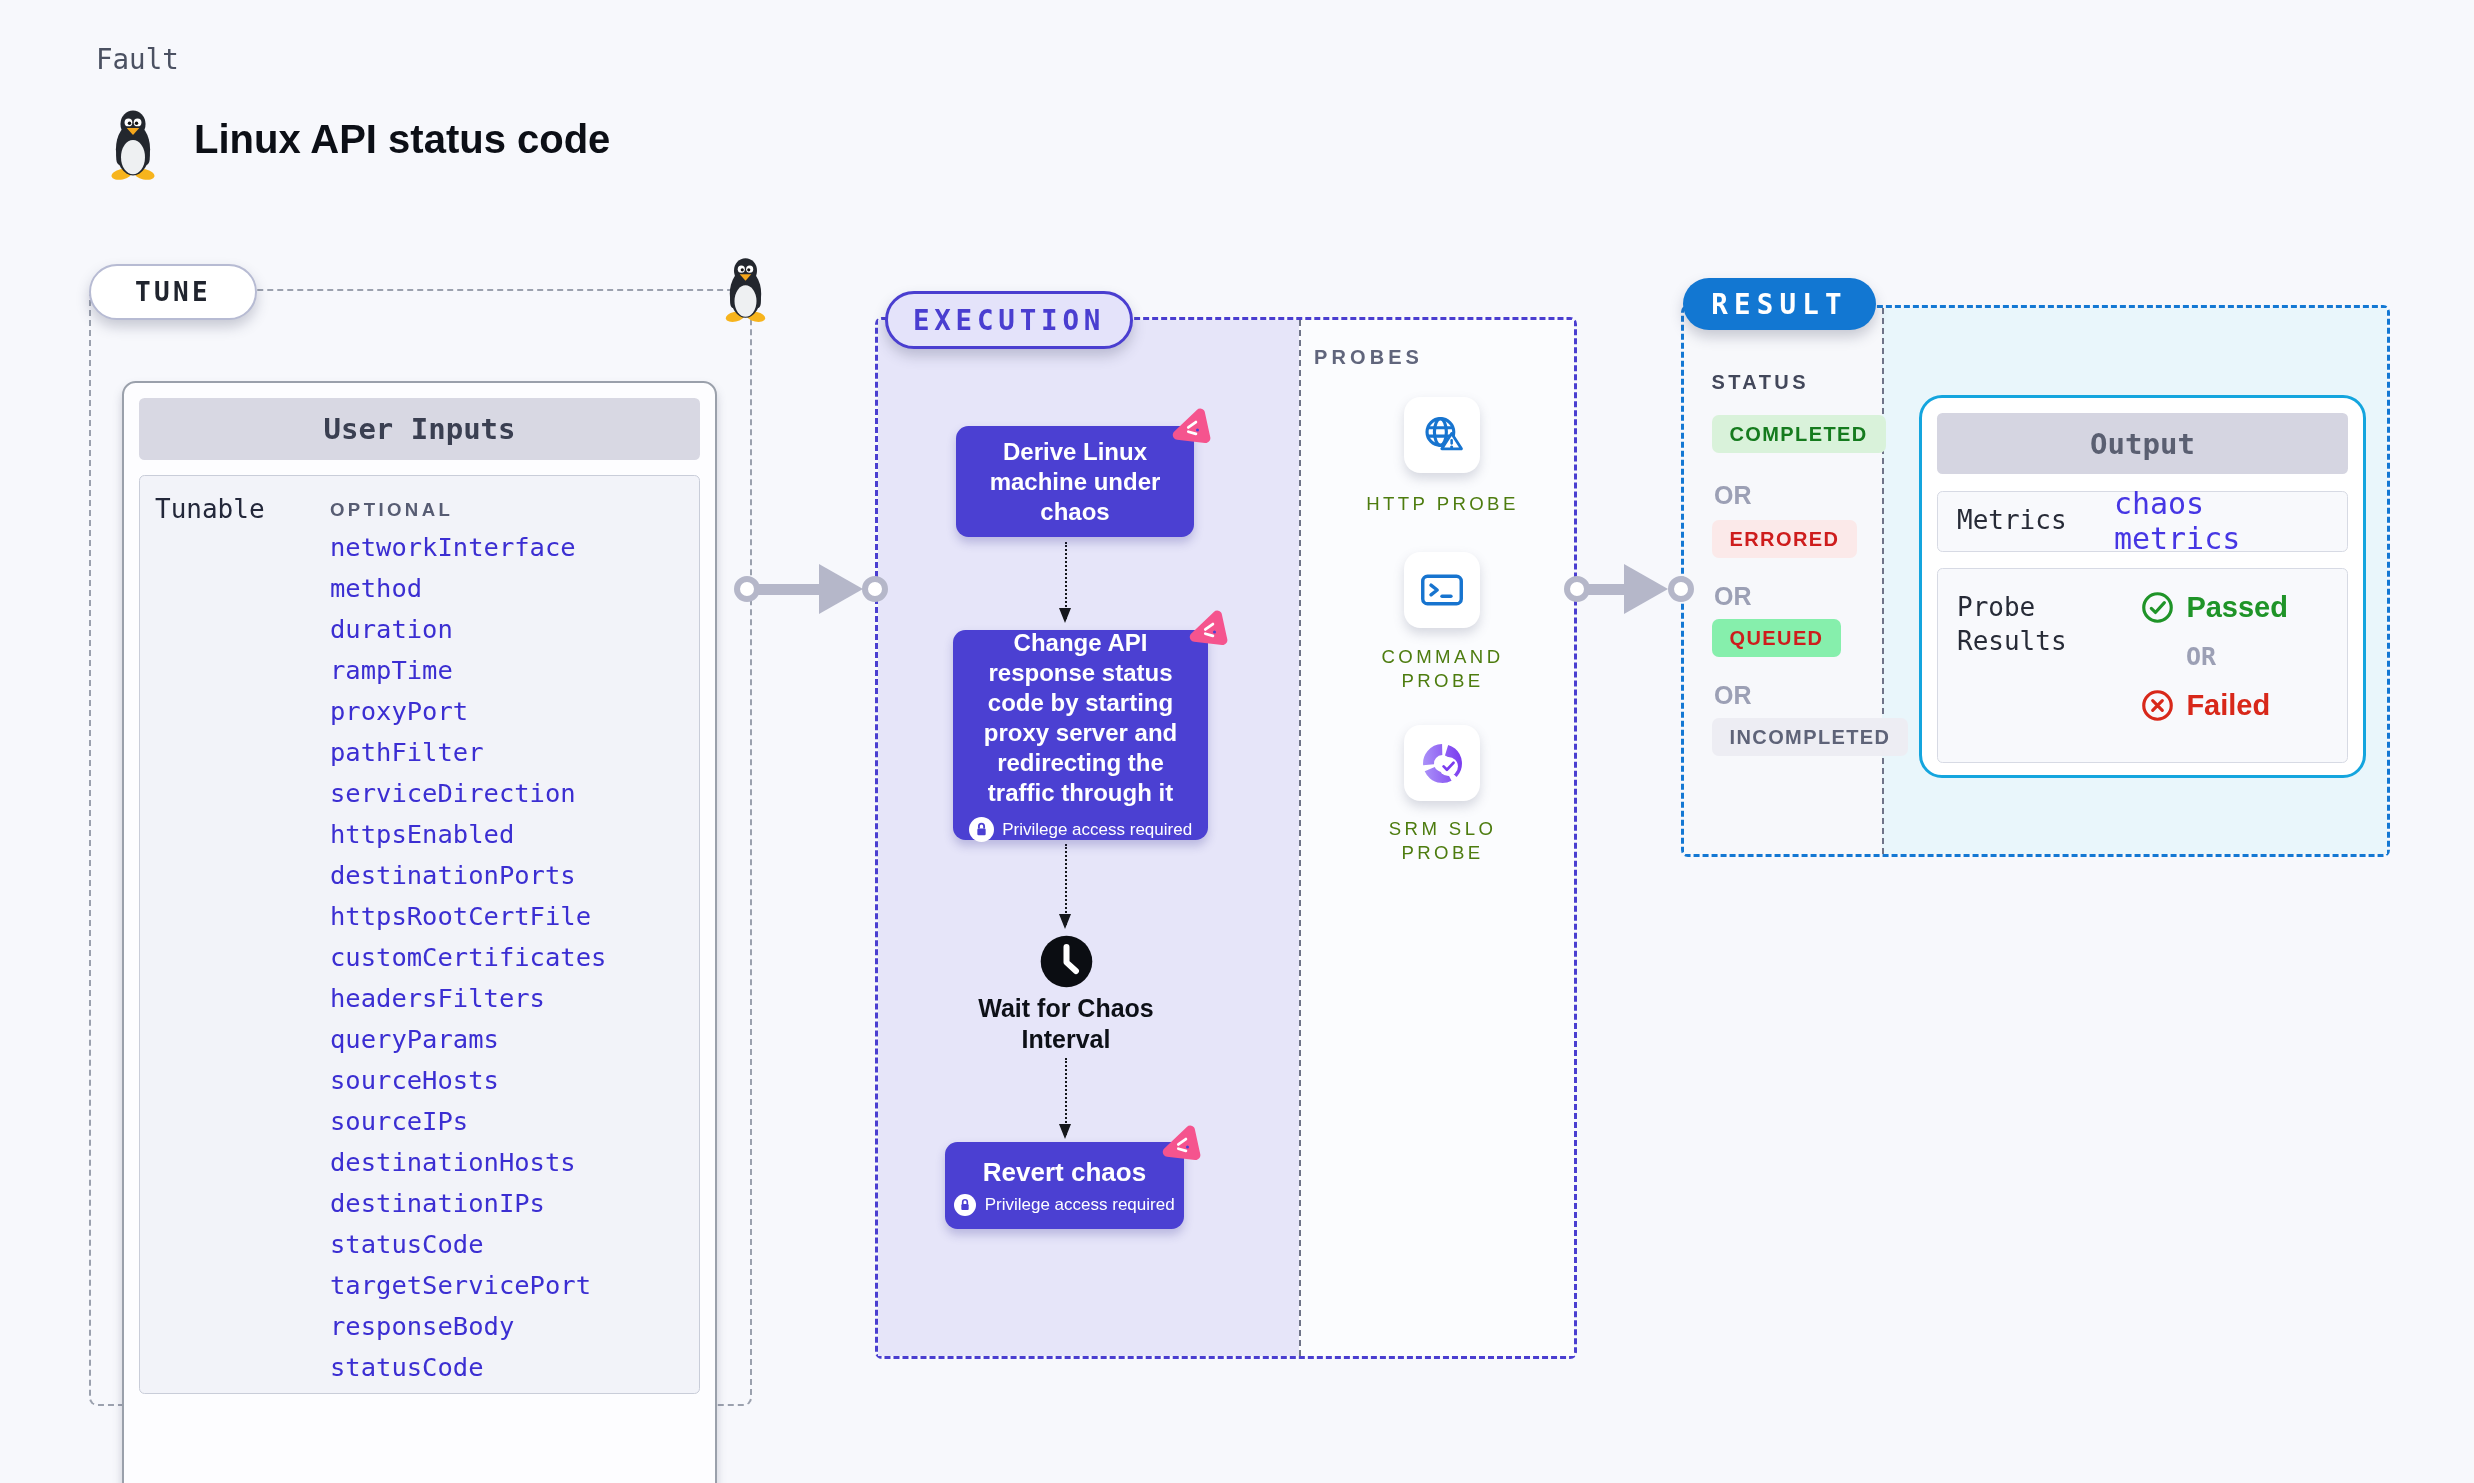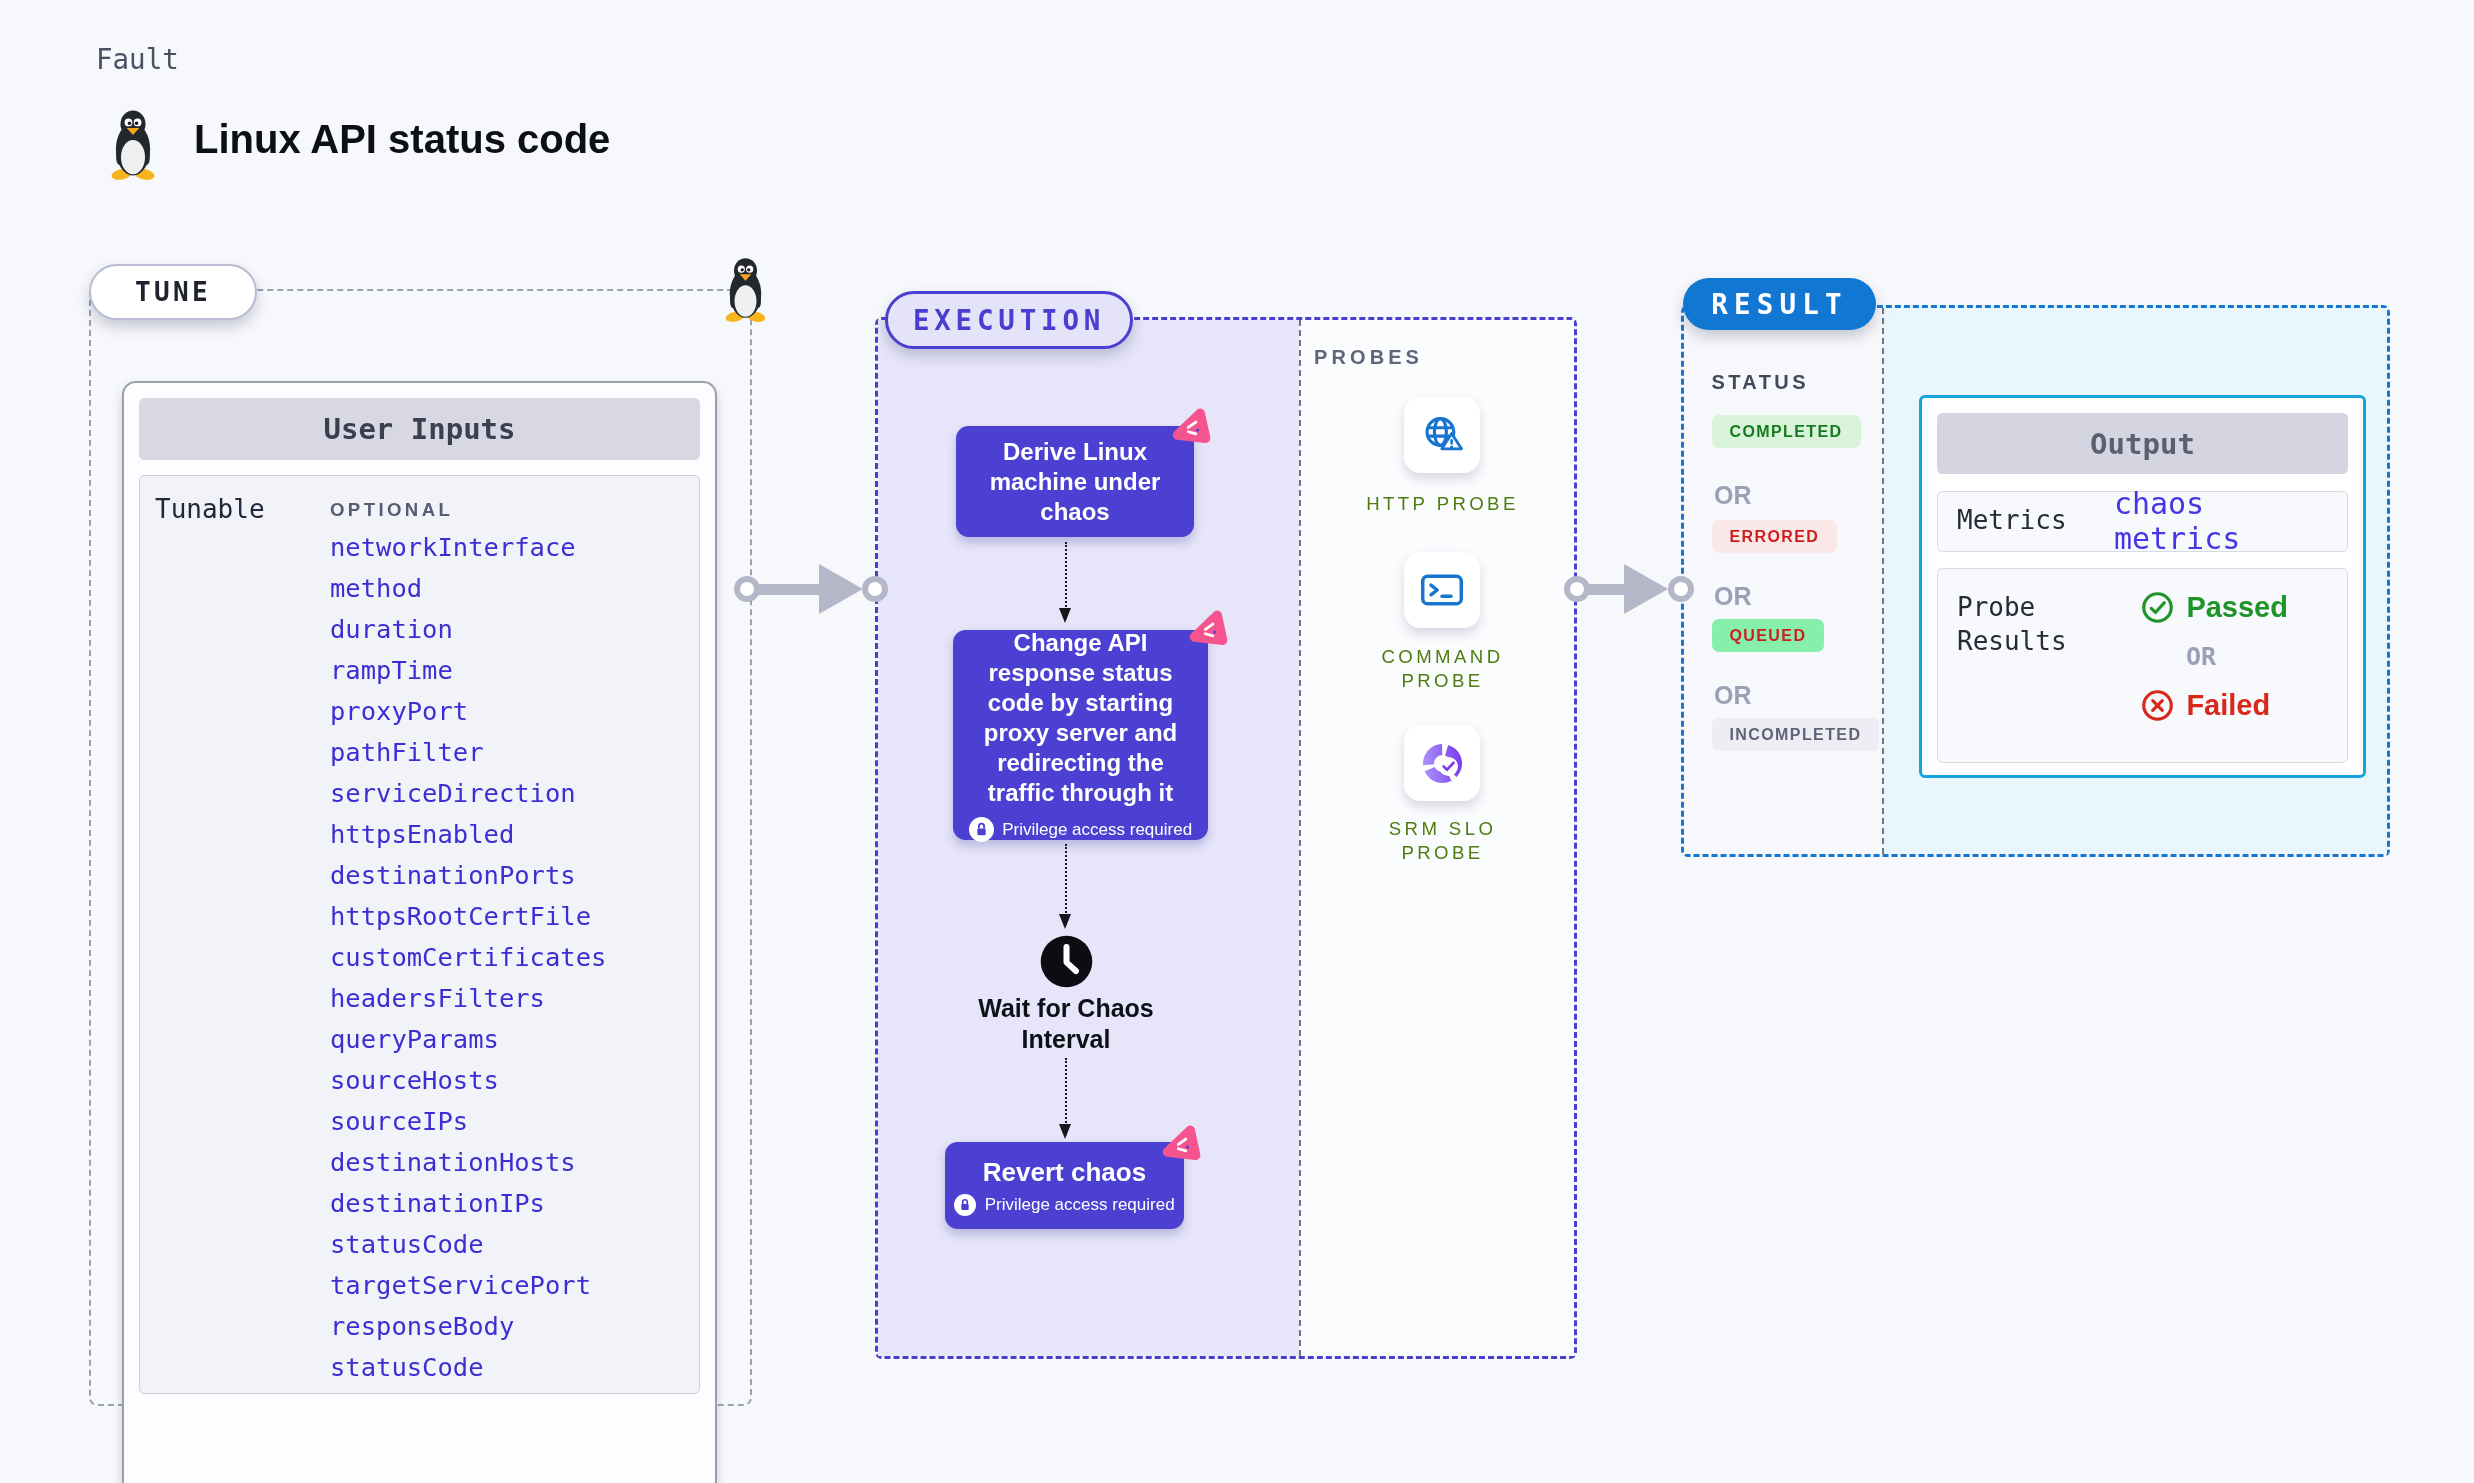--- a/index.html
+++ b/index.html
@@ -79,28 +79,28 @@
 
   
   .result-box{position:absolute;left:1681px;top:305px;width:709px;height:552px;box-sizing:border-box;
               border:3.4px dashed #1478d3;border-radius:6.9px;z-index:3;}
   .result-left-bg{position:absolute;left:0;top:0;width:198px;height:100%;background:#f7f8fb;}
   .result-right-bg{position:absolute;left:198px;top:0;right:0;height:100%;background:#e9f6fb;
                    border-left:2.1px dashed #6f7488;box-sizing:border-box;}
   .status-heading{position:absolute;left:27.5px;top:63px;font-size:20px;font-weight:bold;
                   letter-spacing:3.4px;color:#42475a;}
   .status-badge{position:absolute;left:27.5px;display:inline-block;padding:7.6px 18px;border-radius:6.9px;
-                font-size:16px;font-weight:bold;letter-spacing:1.4px;white-space:nowrap;}
+                font-size:20px;font-weight:bold;letter-spacing:1.4px;white-space:nowrap;}
   .st-completed{background:#d9f2da;color:#157b1e;}
   .st-errored{background:#fbe9e9;color:#ce1d1d;}
   .st-queued{background:#86efac;color:#ce1d1d;}
   .st-incompleted{background:#ededf3;color:#5e6378;}
   .or-label{position:absolute;left:30px;font-size:25px;font-weight:bold;color:#9ca0b5;}
   .output-card{position:absolute;left:235px;top:87px;width:447px;height:383px;background:#ffffff;
-               border:3.4px solid #14a5de;border-radius:6px;box-sizing:border-box;padding:15px;
+               border:3.4px solid #14a5de;border-radius:23px;box-sizing:border-box;padding:15px;
                z-index:4;}
   .output-header{height:61px;background:#d5d5e1;border-radius:5.5px;display:flex;align-items:center;
                  justify-content:center;font-family:"DejaVu Sans Mono",monospace;font-weight:bold;
                  font-size:29px;color:#5a5f71;}
   .output-row{margin-top:16.5px;background:#f8f9fc;border:1.4px solid #d7dae4;border-radius:5.5px;
               box-sizing:border-box;display:flex;align-items:center;}
   .row-metrics{height:61px;}
   .row-probe{height:195px;align-items:flex-start;padding-top:22px;gap:26px;}
   .output-label{width:158px;padding-left:19px;font-family:"DejaVu Sans Mono",monospace;
                 font-size:26px;color:#272b37;line-height:1.3;}

